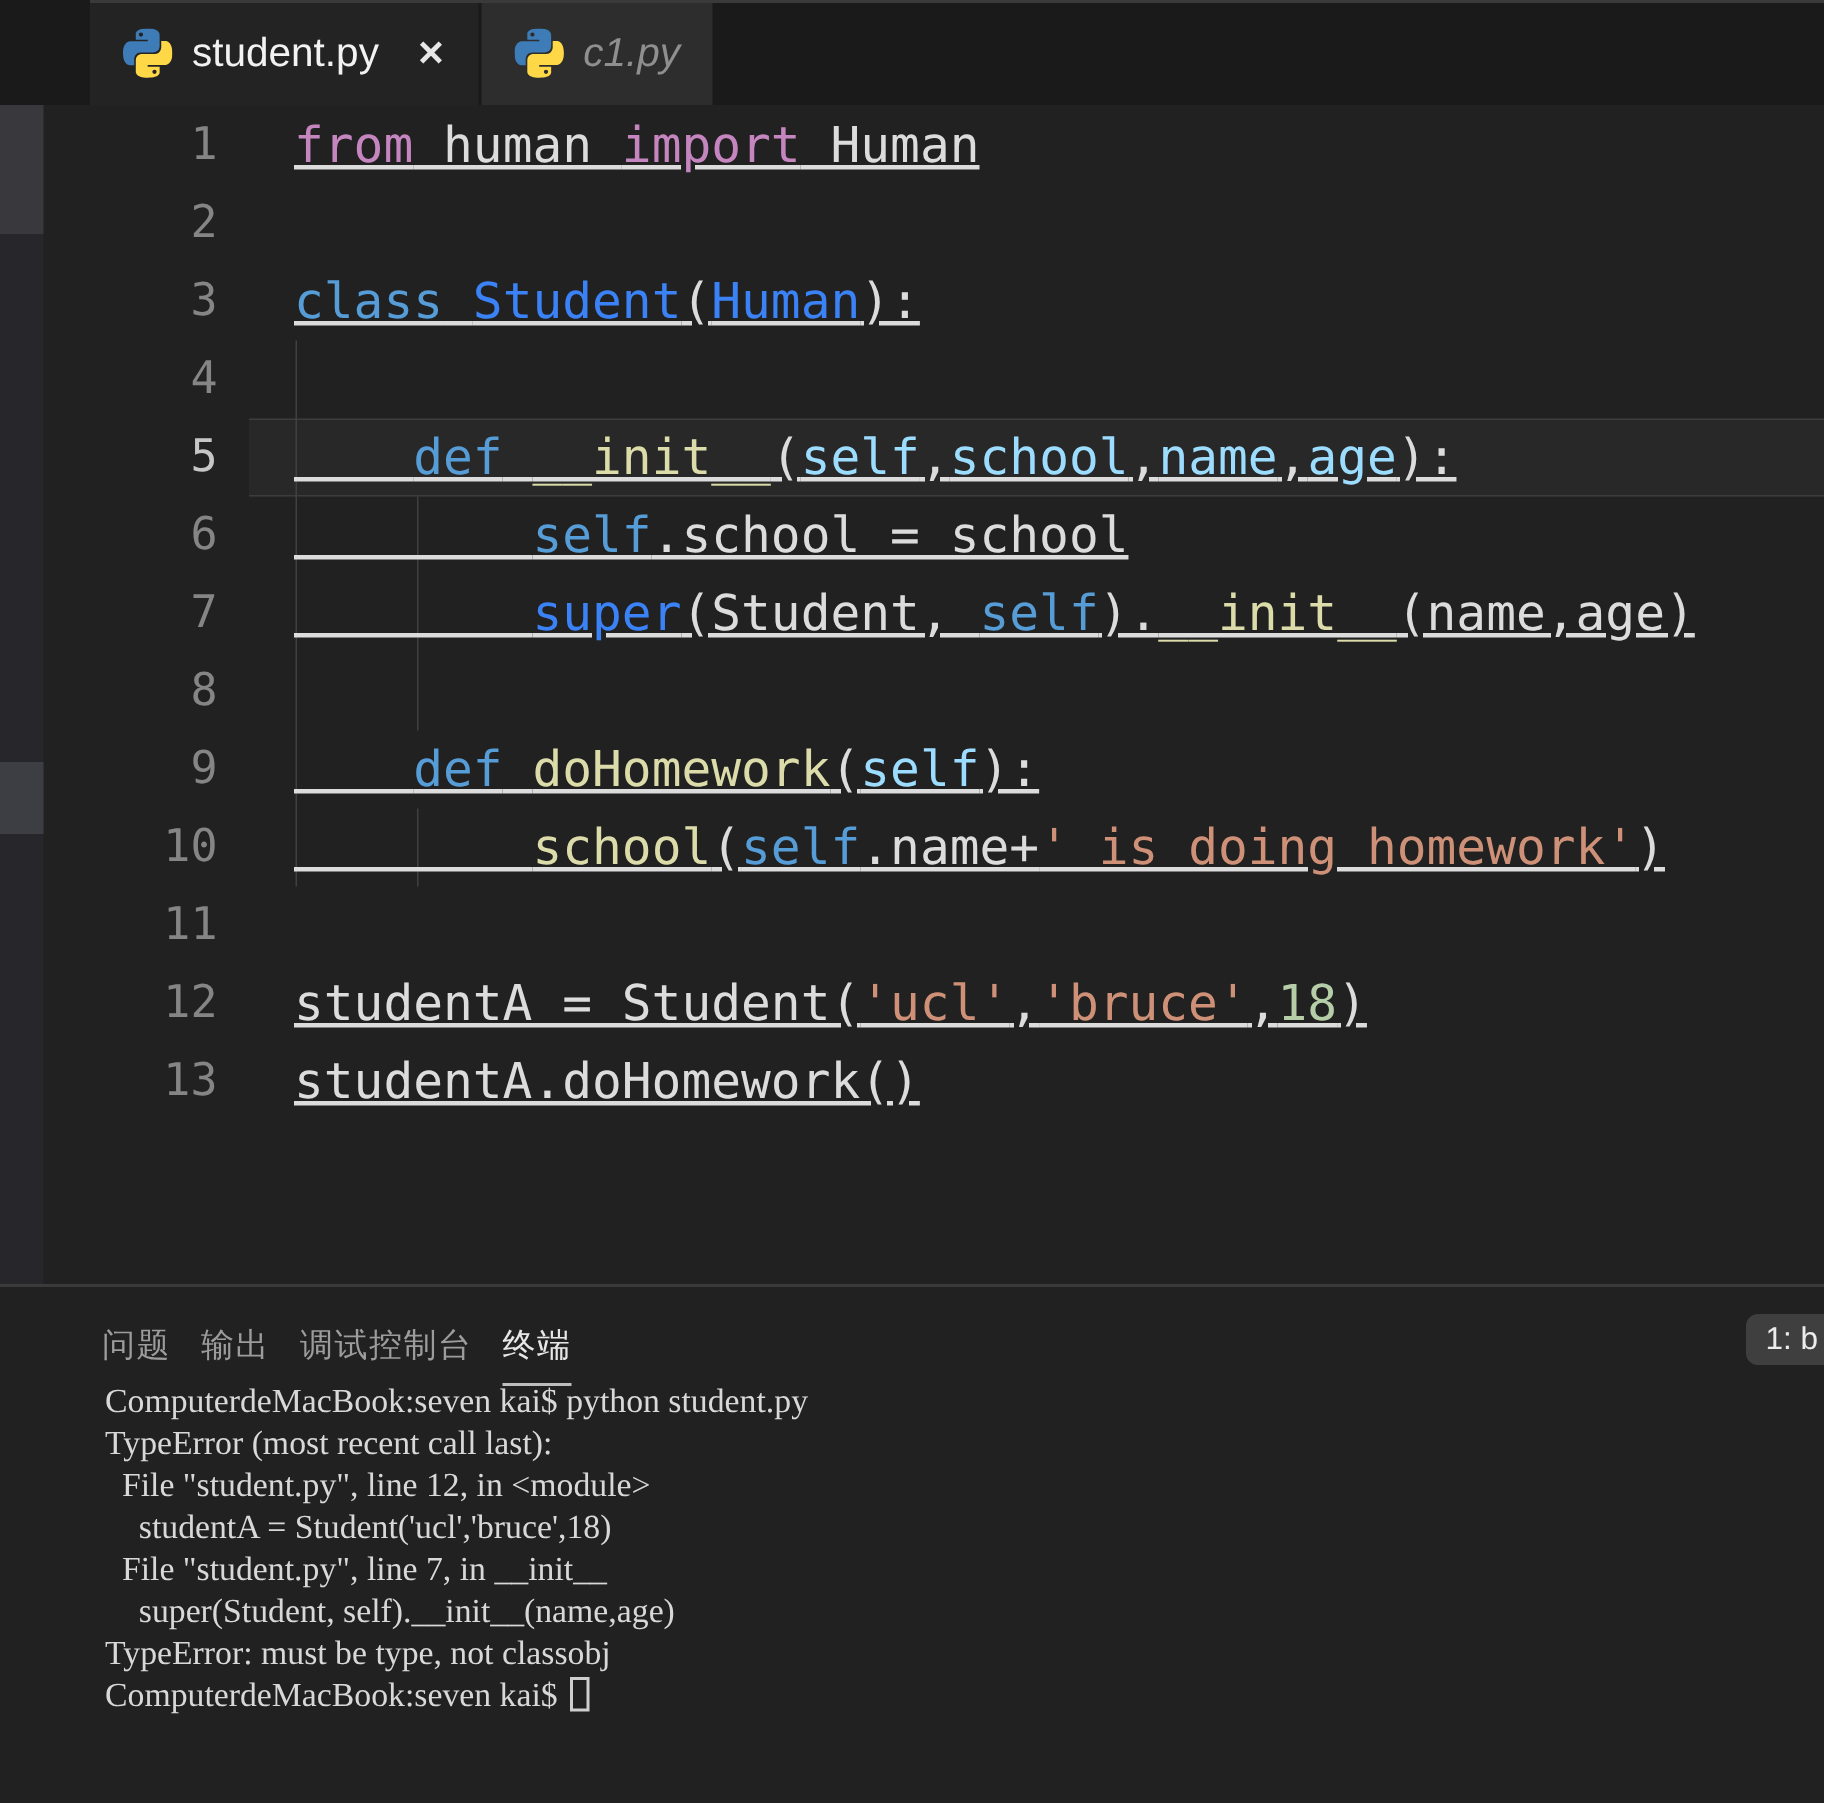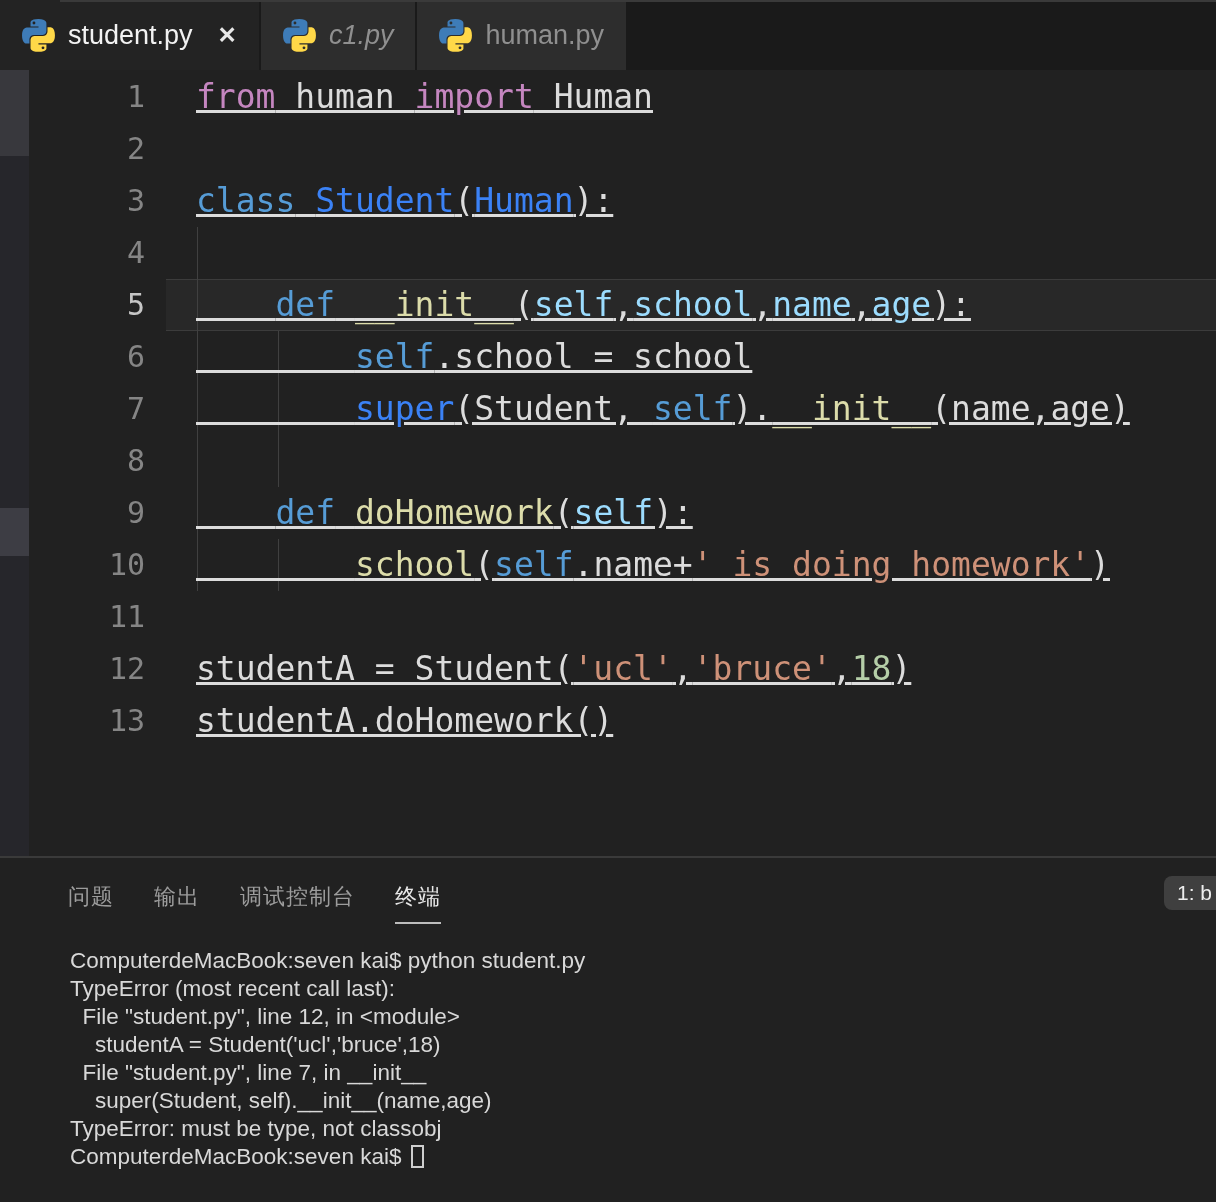--- a/index.html
+++ b/index.html
@@ -2,21 +2,21 @@
 <html><head>
 <meta charset="utf-8">
 <style>
   html,body{margin:0;padding:0;background:#212121;}
   body{position:relative;width:1216px;height:1202px;overflow:hidden;
        font-family:"Liberation Sans",sans-serif;}
 
   
   .tabbar{position:absolute;top:0;left:0;width:1216px;height:70px;
           background:#1a1a1a;display:flex;align-items:stretch;
-          box-sizing:border-box;}
+          padding-left:60px;box-sizing:border-box;}
   .topline{position:absolute;top:0;left:60px;right:0;height:2px;background:#3a3a3a;z-index:4;}
   .tab{display:flex;align-items:center;gap:13px;padding:0 22px;
        background:#2d2d2d;color:#8f8f8f;font-size:27px;cursor:default;}
   .tab+.tab{margin-left:2px;}
   .tab:first-child{margin-right:15px;}
   .tab.active{background:#232323;color:#f2f2f2;}
   .tab.italic .tab-label{font-style:italic;}
   .tab .close{color:#e8e8e8;font-size:23px;font-weight:bold;margin-left:12px;}
   .pyicon{width:33px;height:33px;flex:none;}
 
@@ -40,31 +40,31 @@
   .lnum{width:116px;text-align:right;color:#858585;font-size:30px;flex:none;}
   .lnum.cur{color:#c6c6c6;}
   .ltext{margin-left:51px;color:#dcdcdc;text-decoration:underline;}
   .tok-fg{color:#dcdcdc}.tok-kw{color:#569CD6}.tok-kw2{color:#C586C0}
   .tok-cls{color:#3b82f6}.tok-fn{color:#DCDCAA}.tok-par{color:#9CDCFE}
   .tok-slf{color:#569CD6}.tok-str{color:#CE9178}.tok-num{color:#B5CEA8}
 
   
   .panel{position:absolute;top:856px;left:0;width:1216px;height:346px;
          background:#212121;border-top:2px solid #3a3a3a;box-sizing:border-box;}
-  .ptabs{position:absolute;top:14px;left:68px;display:flex;gap:40px;font-family:Liberation Serif, serif;}
+  .ptabs{position:absolute;top:14px;left:68px;display:flex;gap:20px;font-family:Liberation Serif, serif;}
   .ptab{font-size:22px;color:#9c9c9c;letter-spacing:1px;
         padding:10px 0 12px;position:relative;cursor:default;}
   .ptab.active{color:#e7e7e7;}
   .ptab.active::after{content:"";position:absolute;left:0;right:0;bottom:0;
         height:2px;background:#bdbdbd;}
   .dropdown{position:absolute;top:18px;right:-14px;width:66px;height:34px;
         background:#3f3f3f;border-radius:8px;color:#ececec;font-size:21px;
         line-height:34px;padding-left:13px;box-sizing:border-box;}
-  .terminal{position:absolute;top:89px;left:70px;right:0;
-        font-family:Liberation Sans, sans-serif;font-size:22.5px;
+  .terminal{position:absolute;top:62px;left:70px;right:0;
+        font-family:Liberation Serif, serif;font-size:22.5px;
         line-height:28px;color:#d8d8d8;}
   .tline{white-space:pre;height:28px;}
   .cursor{display:inline-block;width:13px;height:23px;border:2px solid #cfcfcf;
         box-sizing:border-box;vertical-align:-4px;margin-left:3px;}
 </style>
 </head>
 <body>
 
 <div class="tabbar">
   <div class="topline"></div>
@@ -75,27 +75,20 @@
   </svg>
       <span class="tab-label">student.py</span>
       <span class="close">✕</span>
     </div>
     <div class="tab italic">
       <svg class="pyicon" viewBox="0 0 256 255">
     <path fill="#3E7CB8" d="M126.9.07c-64.8 0-60.8 28.1-60.8 28.1l.07 29.1h61.9v8.7H41.6S.1 61.4.1 126.8c0 65.4 36.2 63.1 36.2 63.1h21.6v-30.4s-1.2-36.2 35.6-36.2h61.4s34.5.6 34.5-33.3V34S194.7.07 126.9.07zM92.8 19.7a11.1 11.1 0 0 1 11.1 11.1 11.1 11.1 0 0 1-11.1 11.1 11.1 11.1 0 0 1-11.1-11.1 11.1 11.1 0 0 1 11.1-11.1z"></path>
     <path fill="#FFD848" d="M128.8 254.1c64.8 0 60.8-28.1 60.8-28.1l-.07-29.1h-61.9v-8.7h86.4s41.5 4.7 41.5-60.7c0-65.4-36.2-63.1-36.2-63.1h-21.6v30.4s1.2 36.2-35.6 36.2h-61.4s-34.5-.6-34.5 33.3v56s-5.2 33.9 62.5 33.9zm34.1-19.6a11.1 11.1 0 0 1-11.1-11.1 11.1 11.1 0 0 1 11.1-11.1 11.1 11.1 0 0 1 11.1 11.1 11.1 11.1 0 0 1-11.1 11.1z"></path>
   </svg>
       <span class="tab-label">c1.py</span>
-    </div>
-    <div class="tab">
-      <svg class="pyicon" viewBox="0 0 256 255">
-    <path fill="#3E7CB8" d="M126.9.07c-64.8 0-60.8 28.1-60.8 28.1l.07 29.1h61.9v8.7H41.6S.1 61.4.1 126.8c0 65.4 36.2 63.1 36.2 63.1h21.6v-30.4s-1.2-36.2 35.6-36.2h61.4s34.5.6 34.5-33.3V34S194.7.07 126.9.07zM92.8 19.7a11.1 11.1 0 0 1 11.1 11.1 11.1 11.1 0 0 1-11.1 11.1 11.1 11.1 0 0 1-11.1-11.1 11.1 11.1 0 0 1 11.1-11.1z"></path>
-    <path fill="#FFD848" d="M128.8 254.1c64.8 0 60.8-28.1 60.8-28.1l-.07-29.1h-61.9v-8.7h86.4s41.5 4.7 41.5-60.7c0-65.4-36.2-63.1-36.2-63.1h-21.6v30.4s1.2 36.2-35.6 36.2h-61.4s-34.5-.6-34.5 33.3v56s-5.2 33.9 62.5 33.9zm34.1-19.6a11.1 11.1 0 0 1-11.1-11.1 11.1 11.1 0 0 1 11.1-11.1 11.1 11.1 0 0 1 11.1 11.1 11.1 11.1 0 0 1-11.1 11.1z"></path>
-  </svg>
-      <span class="tab-label">human.py</span>
     </div>
   </div>
 
 <div class="main">
   <div class="strip">
     <div class="b1"></div>
     <div class="b2"></div>
   </div>
   <div class="editor">
     <div class="hl-line"></div>

